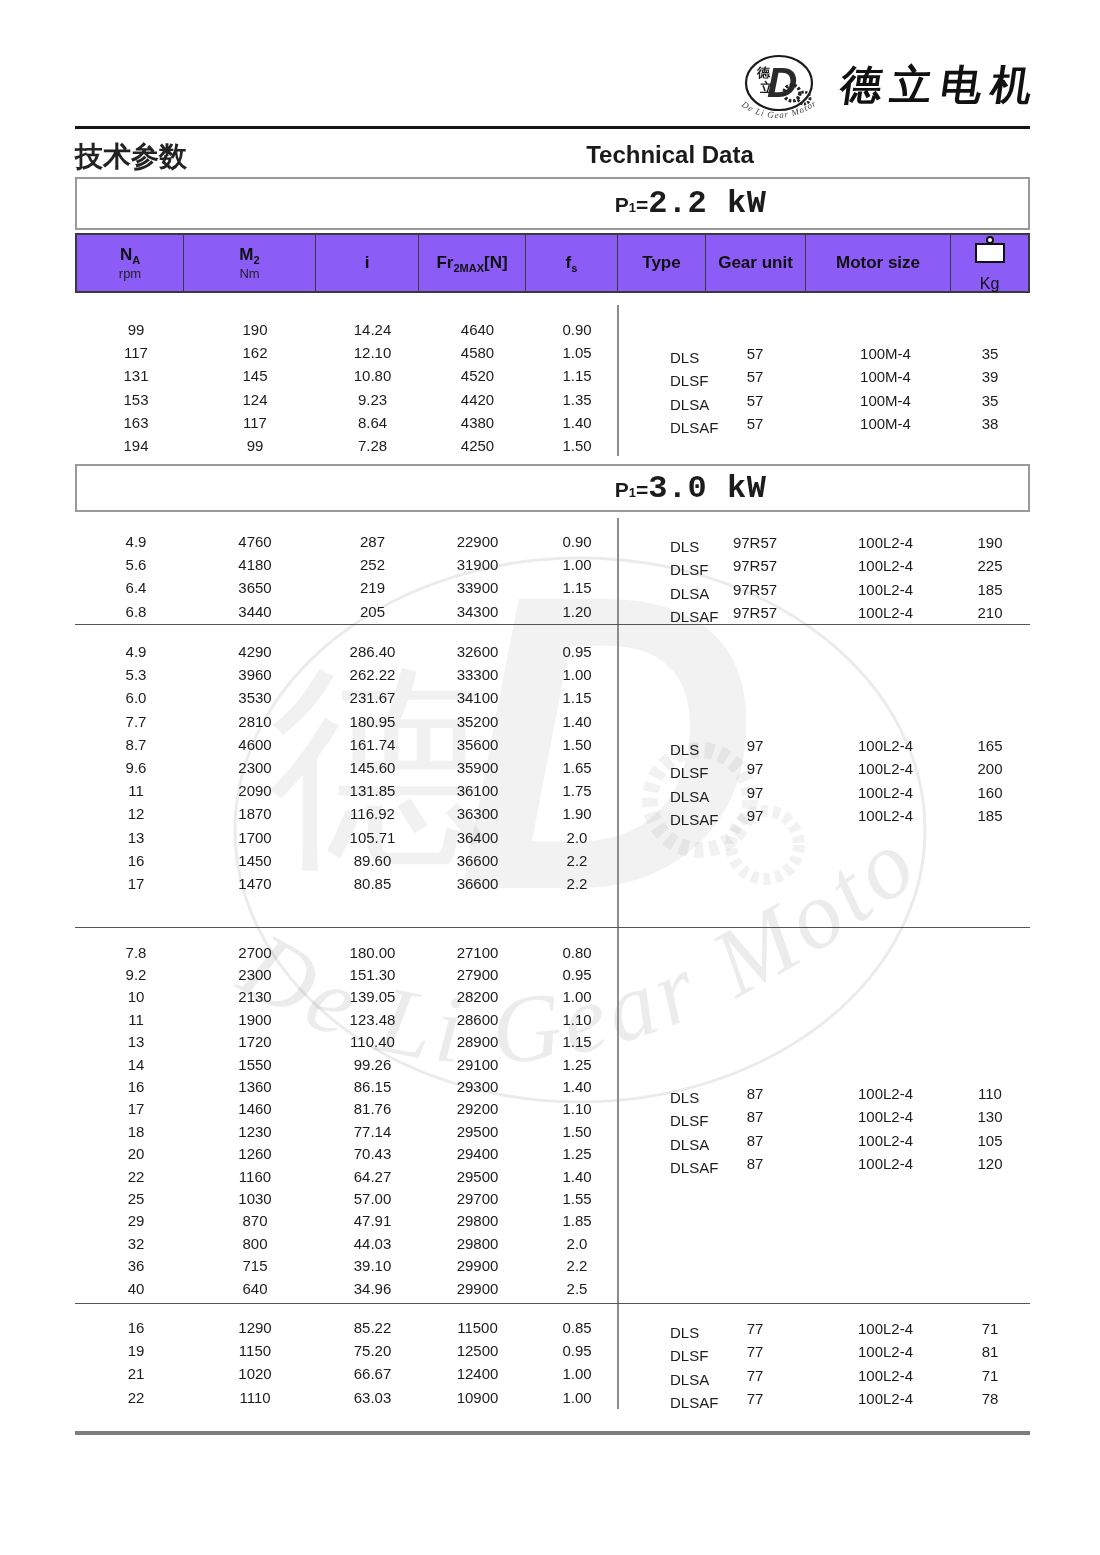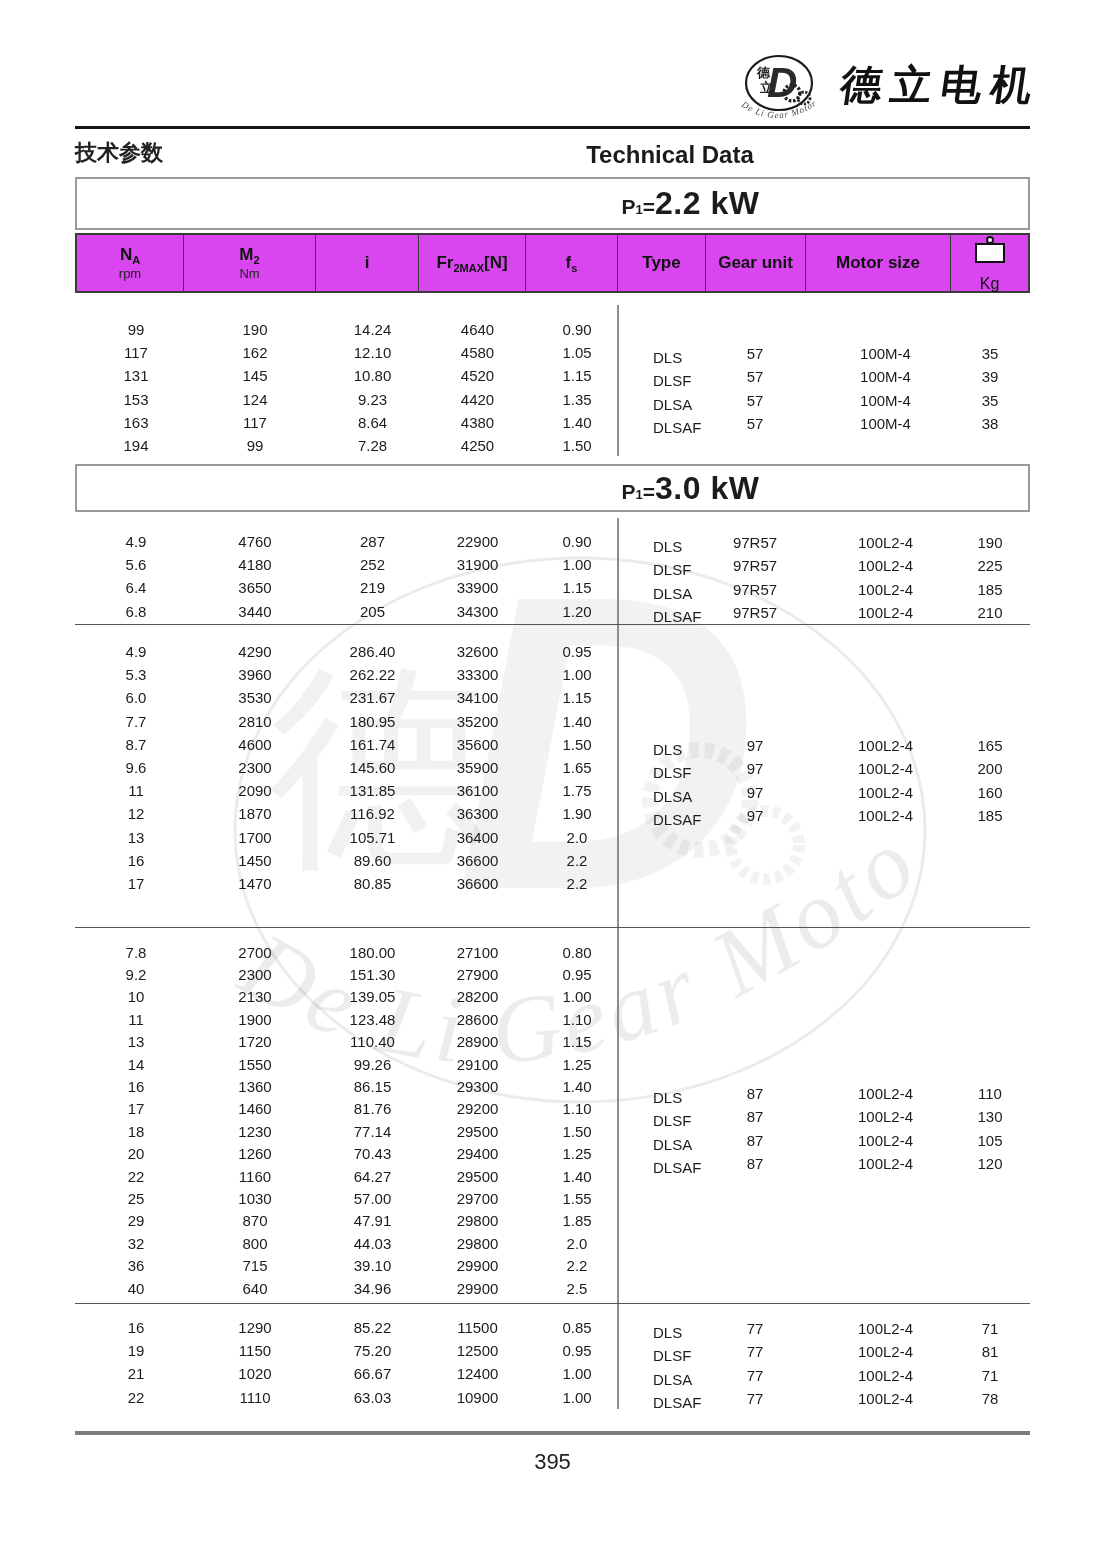--- a/index.html
+++ b/index.html
@@ -16,40 +16,40 @@
   .brand-logo { position:absolute; left:733px; top:50px; }
   .brand-name {
     position:absolute; left:841px; top:58px; width:200px;
     font-family:"Liberation Serif", serif; font-weight:bold;
     font-size:41px; letter-spacing:9px; transform:skewX(-8deg);
     color:#111; white-space:nowrap;
   }
   .rule-top { position:absolute; left:75px; top:126px; width:955px; height:3px; background:#151515; }
   .rule-bottom { position:absolute; left:75px; top:1431px; width:955px; height:4px; background:#7d7d7d; }
 
-  .sub-cn { position:absolute; left:75px; top:138px; font-size:22px; font-weight:bold; color:#222; }
+  .sub-cn { position:absolute; left:75px; top:138px; font-size:28px; font-weight:bold; color:#222; }
   .sub-en { position:absolute; left:480px; top:141px; width:380px; text-align:center;
             font-size:24px; font-weight:bold; color:#1a1a1a; }
 
   
   .title-box {
     position:absolute; left:75px; width:955px; box-sizing:border-box;
     border:2px solid #9a9a9a; background:#fff;
     display:flex; align-items:center; justify-content:center;
   }
   .title-inner { display:flex; align-items:baseline; transform:translateX(138px); }
   .t-p  { font-size:21px; font-weight:bold; }
   .t-sub{ font-size:13px; font-weight:bold; }
   .t-eq { font-size:21px; font-weight:bold; }
-  .t-val{ font-size:32px; font-weight:bold; letter-spacing:0.5px; }
+  .t-val{ font-size:32px; font-weight:bold; letter-spacing:0.5px;font-family:Liberation Mono, monospace; }
 
   
   .thead {
     position:absolute; left:75px; top:233px; width:955px; height:60px;
-    box-sizing:border-box; border:2px solid #3a3a3a; background:#d946ef;
+    box-sizing:border-box; border:2px solid #3a3a3a; background:#8b5cf6;
     display:grid; grid-template-columns:106px 132px 103px 107px 92px 88px 100px 145px 1fr;
   }
   .hcell {
     border-left:1.5px solid #3a3a3a;
     display:flex; flex-direction:column; align-items:center; justify-content:center;
     font-weight:bold; font-size:17px; line-height:1.1; color:#111;
   }
   .hcell:first-child { border-left:none; }
   .hcell sub { font-size:11px; }
   .hunit { font-size:13px; font-weight:normal; color:#222; }
@@ -62,21 +62,21 @@
 
   
   .group { position:absolute; left:75px; width:955px; box-sizing:border-box; }
   .group.hline { border-bottom:1.5px solid #555; }
   .rows { position:absolute; left:8px; top:var(--pt,12px); width:542px; }
   .row { display:grid; grid-template-columns:106px 132px 103px 107px 92px; height:var(--rh,23.2px); align-items:center; }
   .cell { text-align:center; font-size:15px; color:#1c1c1c; }
   .typeblock { position:absolute; left:542px; top:var(--tt,12px); width:413px; }
   .trow { display:grid; grid-template-columns:88px 100px 145px 80px; height:23.3px; align-items:center; }
   .tcell { text-align:center; font-size:15px; color:#1c1c1c; }
-  .tcell.t0 { text-align:left; padding-left:36px;margin-top:8px; }
+  .tcell.t0 { text-align:left; padding-left:53px;margin-top:8px; }
   .tcell.t2 { padding-left:16px; }
   .vline { position:absolute; left:542px; top:0; bottom:0; width:1.5px; background:#8d8d8d; }
 
   .page-number { position:absolute; left:75px; top:1449px; width:955px; text-align:center;
                  font-size:22px; color:#222; }
 </style>
 </head>
 <body>
 
 <div class="page">
@@ -605,16 +605,15 @@
             <span class="tcell t0">DLSAF</span>
             <span class="tcell t1">77</span>
             <span class="tcell t2">100L2-4</span>
             <span class="tcell t3">78</span>
           </div>
         </div>
       <div class="vline"></div>
     </div>
 
     <div class="rule-bottom"></div>
-    <div class="page-number">395</div>
 
   </div>
 </div>
 
 </body></html>

